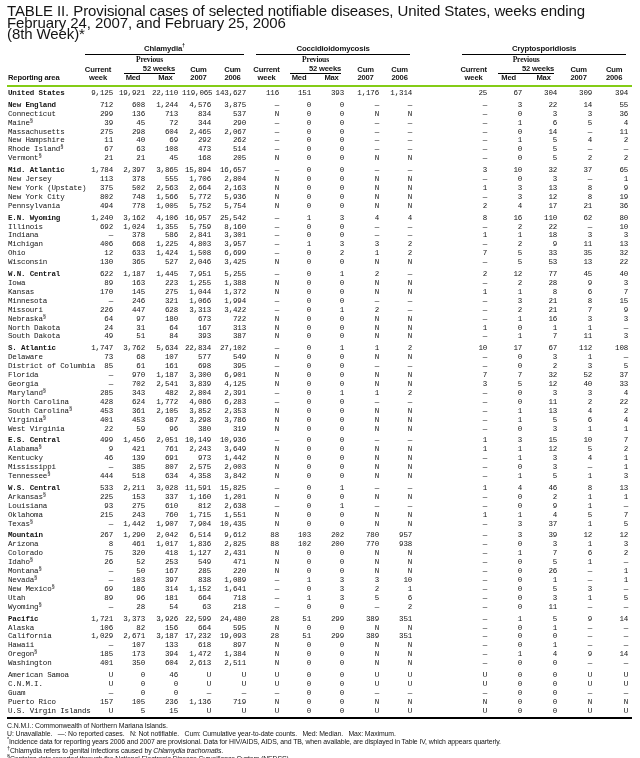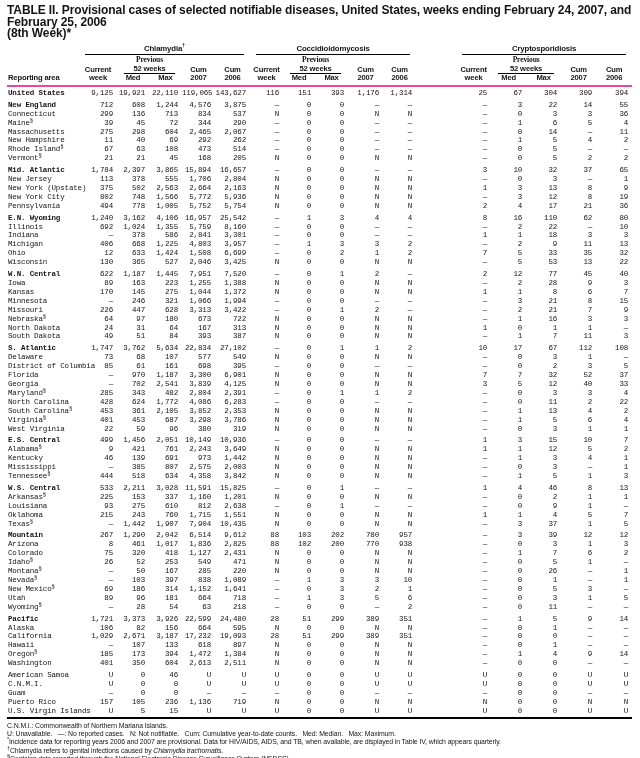--- a/index.html
+++ b/index.html
@@ -1,25 +1,25 @@
 <!DOCTYPE html>
 <html><head>
 <meta charset="utf-8">
 <style>
   html,body{margin:0;padding:0;width:640px;height:758px;background:#fff;overflow:hidden;
     font-family:"Liberation Sans", sans-serif;color:#141414;}
-  .title{font-weight:bold;font-size:12px;line-height:11.5px;padding:5px 8px 0 7px;letter-spacing:-0.1px;}
+  .title{font-weight:normal;font-size:15px;line-height:11.5px;padding:5px 8px 0 7px;letter-spacing:-0.1px;}
   table{border-collapse:collapse;table-layout:fixed;width:625px;margin:5px 0 0 7px;}
   th,td{box-sizing:border-box;padding:0;margin:0;}
   thead th{font-size:7.6px;font-weight:bold;text-align:center;vertical-align:bottom;letter-spacing:-0.15px;line-height:8.6px;}
   .grp-inner{border-bottom:1px solid #000;margin:0 6px;padding-bottom:1px;font-size:7.8px;}
   .grp3 .grp-inner{margin-left:46px;}
-  .w52-inner{border-bottom:1px solid #000;margin:0 7px;padding-bottom:0;}
+  .w52-inner{border-bottom:1px solid #000;margin:0 7px;padding-bottom:0;text-align:right;}
   .row-prev th{padding-top:1px;font-family:Liberation Serif, serif;}
-  .row-bot th{border-bottom:2px solid #ec4899;padding-bottom:2px;}
+  .row-bot th{border-bottom:2px solid #84cc16;padding-bottom:2px;}
   .area-h{text-align:left !important;padding-left:1px !important;}
   .g3first{padding-left:40px !important;}
   tbody td{font-size:7.5px;line-height:8.9px;white-space:nowrap;letter-spacing:-0.15px;vertical-align:bottom;}
   td.area{text-align:left;padding-left:1px;}
   td.num{text-align:right;padding-right:4px;}
   tr.bold td.area{font-weight:bold;}
   tr.gap td{padding-top:3px;}
   tbody{border-bottom:2px solid #000;font-family:Liberation Mono, monospace;}
   tbody tr:first-child td{padding-top:2px;}
   tbody tr:last-child td{padding-bottom:1px;}
@@ -465,21 +465,21 @@
         <td class="num">53</td>
         <td class="num">13</td>
         <td class="num">22</td>
       </tr>
       <tr class="bold gap">
         <td class="area">W.N. Central</td>
         <td class="num">622</td>
         <td class="num">1,187</td>
         <td class="num">1,445</td>
         <td class="num">7,951</td>
-        <td class="num">7,520</td>
+        <td class="num">5,255</td>
         <td class="num">—</td>
         <td class="num">0</td>
         <td class="num">1</td>
         <td class="num">2</td>
         <td class="num">—</td>
         <td class="num g3first">2</td>
         <td class="num">12</td>
         <td class="num">77</td>
         <td class="num">45</td>
         <td class="num">40</td>

